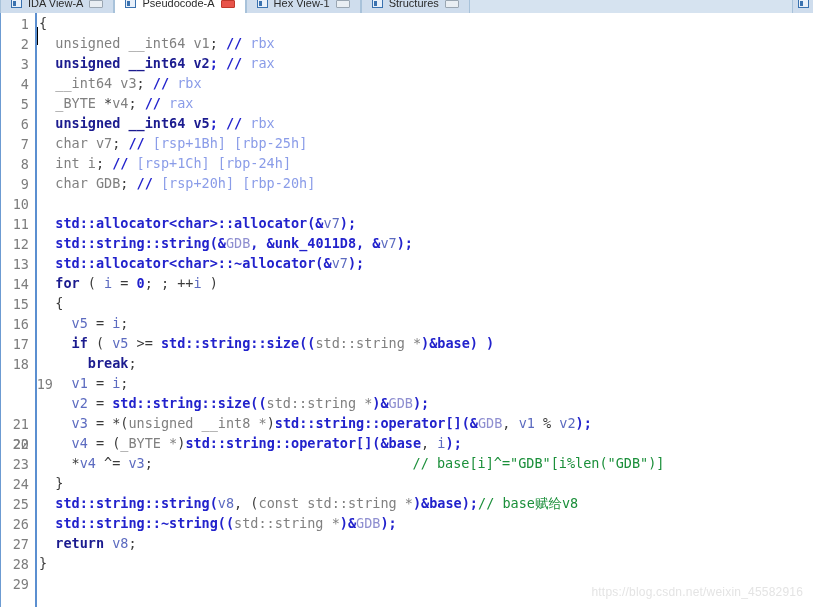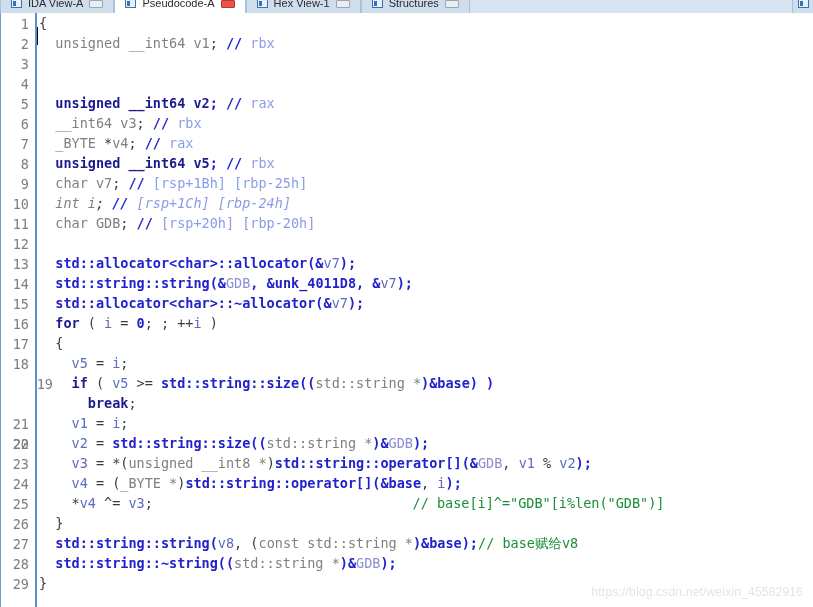--- a/index.html
+++ b/index.html
@@ -176,42 +176,43 @@
         <div class="ln" style="top: 481px;">25</div>
         <div class="ln" style="top: 501px;">26</div>
         <div class="ln" style="top: 521px;">27</div>
         <div class="ln" style="top: 541px;">28</div>
         <div class="ln" style="top: 561px;">29</div>
       </div>
     <div class="caret"></div>
     <div class="codearea" id="codearea">
         <div class="row" style="position: relative;"><span class="punc">{</span></div>
         <div class="row" style="position: relative;"><span class="kw">  unsigned __int64 </span><span class="kw">v1</span><span class="punc">;</span><span class="cmtop"> // </span><span class="cmttxt">rbx</span></div>
-        <div class="row" style="position: relative; margin-top: 40px;"><span class="kwb">  unsigned __int64 </span><span class="kwb">v2</span><span class="num">;</span><span class="cmtop"> // </span><span class="cmttxt">rax</span></div>
+        <div class="row" style="position: relative;"><span class="kwb">  unsigned __int64 </span><span class="kwb">v2</span><span class="num">;</span><span class="cmtop"> // </span><span class="cmttxt">rax</span></div>
         <div class="row" style="position: relative;"><span class="kw">  __int64 </span><span class="kw">v3</span><span class="punc">;</span><span class="cmtop"> // </span><span class="cmttxt">rbx</span></div>
         <div class="row" style="position: relative;"><span class="kw">  _BYTE </span><span class="punc">*</span><span class="kw">v4</span><span class="punc">;</span><span class="cmtop"> // </span><span class="cmttxt">rax</span></div>
         <div class="row" style="position: relative;"><span class="kwb">  unsigned __int64 </span><span class="kwb">v5</span><span class="num">;</span><span class="cmtop"> // </span><span class="cmttxt">rbx</span></div>
         <div class="row" style="position: relative;"><span class="kw">  char </span><span class="kw">v7</span><span class="punc">;</span><span class="cmtop"> // </span><span class="cmttxt">[rsp+1Bh] [rbp-25h]</span></div>
-        <div class="row" style="position: relative; font-style: italic;"><span class="kw">  int </span><span class="kw">i</span><span class="punc">;</span><span class="cmtop"> // </span><span class="cmttxt">[rsp+1Ch] [rbp-24h]</span></div>
+        <div class="row" style="position: relative;"><span class="kw">  int </span><span class="kw">i</span><span class="punc">;</span><span class="cmtop"> // </span><span class="cmttxt">[rsp+1Ch] [rbp-24h]</span></div>
         <div class="row" style="position: relative;"><span class="kw">  char </span><span class="kw">GDB</span><span class="punc">;</span><span class="cmtop"> // </span><span class="cmttxt">[rsp+20h] [rbp-20h]</span></div>
         <div class="row" style="position: relative;"></div>
         <div class="row" style="position: relative;"><span class="plain">  </span><span class="fn">std::allocator&lt;char&gt;::allocator</span><span class="amp">(&amp;</span><span class="var">v7</span><span class="amp">);</span></div>
         <div class="row" style="position: relative;"><span class="plain">  </span><span class="fn">std::string::string</span><span class="amp">(&amp;</span><span class="varname">GDB</span><span class="amp">, &amp;</span><span class="fn">unk_4011D8</span><span class="amp">, &amp;</span><span class="var">v7</span><span class="amp">);</span></div>
         <div class="row" style="position: relative;"><span class="plain">  </span><span class="fn">std::allocator&lt;char&gt;::~allocator</span><span class="amp">(&amp;</span><span class="var">v7</span><span class="amp">);</span></div>
         <div class="row" style="position: relative;"><span class="plain">  </span><span class="kwb">for</span><span class="punc"> ( </span><span class="var">i</span><span class="punc"> = </span><span class="num">0</span><span class="punc">; ; ++</span><span class="var">i</span><span class="punc"> )</span></div>
         <div class="row" style="position: relative;"><span class="punc">  {</span></div>
         <div class="row" style="position: relative;"><span class="plain">    </span><span class="var">v5</span><span class="punc"> = </span><span class="var">i</span><span class="punc">;</span></div>
         <div class="row" style="position: relative;"><span class="plain">    </span><span class="kwb">if</span><span class="punc"> ( </span><span class="var">v5</span><span class="punc"> &gt;= </span><span class="fn">std::string::size</span><span class="amp">((</span><span class="kw">std::string </span><span class="kw">*</span><span class="amp">)&amp;</span><span class="amp">base</span><span class="amp">) )</span></div>
         <div class="row" style="position: relative;"><span class="plain">      </span><span class="kwb">break</span><span class="punc">;</span></div>
         <div class="row" style="position: relative;"><span class="plain">    </span><span class="var">v1</span><span class="punc"> = </span><span class="var">i</span><span class="punc">;</span></div>
         <div class="row" style="position: relative;"><span class="plain">    </span><span class="var">v2</span><span class="punc"> = </span><span class="fn">std::string::size</span><span class="amp">((</span><span class="kw">std::string </span><span class="kw">*</span><span class="amp">)&amp;</span><span class="varname">GDB</span><span class="amp">);</span></div>
         <div class="row" style="position: relative;"><span class="plain">    </span><span class="var">v3</span><span class="punc"> = </span><span class="punc">*(</span><span class="kw">unsigned __int8 </span><span class="kw">*</span><span class="punc">)</span><span class="fn">std::string::operator[]</span><span class="amp">(&amp;</span><span class="varname">GDB</span><span class="punc">, </span><span class="var">v1</span><span class="punc"> % </span><span class="var">v2</span><span class="amp">);</span></div>
         <div class="row" style="position: relative;"><span class="plain">    </span><span class="var">v4</span><span class="punc"> = </span><span class="punc">(</span><span class="kw">_BYTE </span><span class="kw">*</span><span class="punc">)</span><span class="fn">std::string::operator[]</span><span class="amp">(&amp;</span><span class="amp">base</span><span class="punc">, </span><span class="var">i</span><span class="amp">);</span></div>
         <div class="row" style="position: relative;"><span class="punc">    *</span><span class="var">v4</span><span class="punc"> ^= </span><span class="var">v3</span><span class="punc">;</span><span class="cmt right-cmt" style="left: 373.52px;">// base[i]^="GDB"[i%len("GDB")]</span></div>
         <div class="row" style="position: relative;"><span class="punc">  }</span></div>
         <div class="row" style="position: relative;"><span class="plain">  </span><span class="fn">std::string::string</span><span class="amp">(</span><span class="var">v8</span><span class="punc">, (</span><span class="kw">const std::string </span><span class="kw">*</span><span class="amp">)&amp;</span><span class="amp">base</span><span class="amp">);</span><span class="cmt">// base赋给v8</span></div>
         <div class="row" style="position: relative;"><span class="plain">  </span><span class="fn">std::string::~string</span><span class="amp">((</span><span class="kw">std::string </span><span class="kw">*</span><span class="amp">)&amp;</span><span class="varname">GDB</span><span class="amp">);</span></div>
+        <div class="row" style="position: relative;"><span class="plain">  </span><span class="kwb">return</span><span class="punc"> </span><span class="var">v8</span><span class="punc">;</span></div>
         <div class="row" style="position: relative;"><span class="punc">}</span></div>
       </div>
   </div>
 
   <div class="watermark">https://blog.csdn.net/weixin_45582916</div>
 </div>
 
 </body></html>

